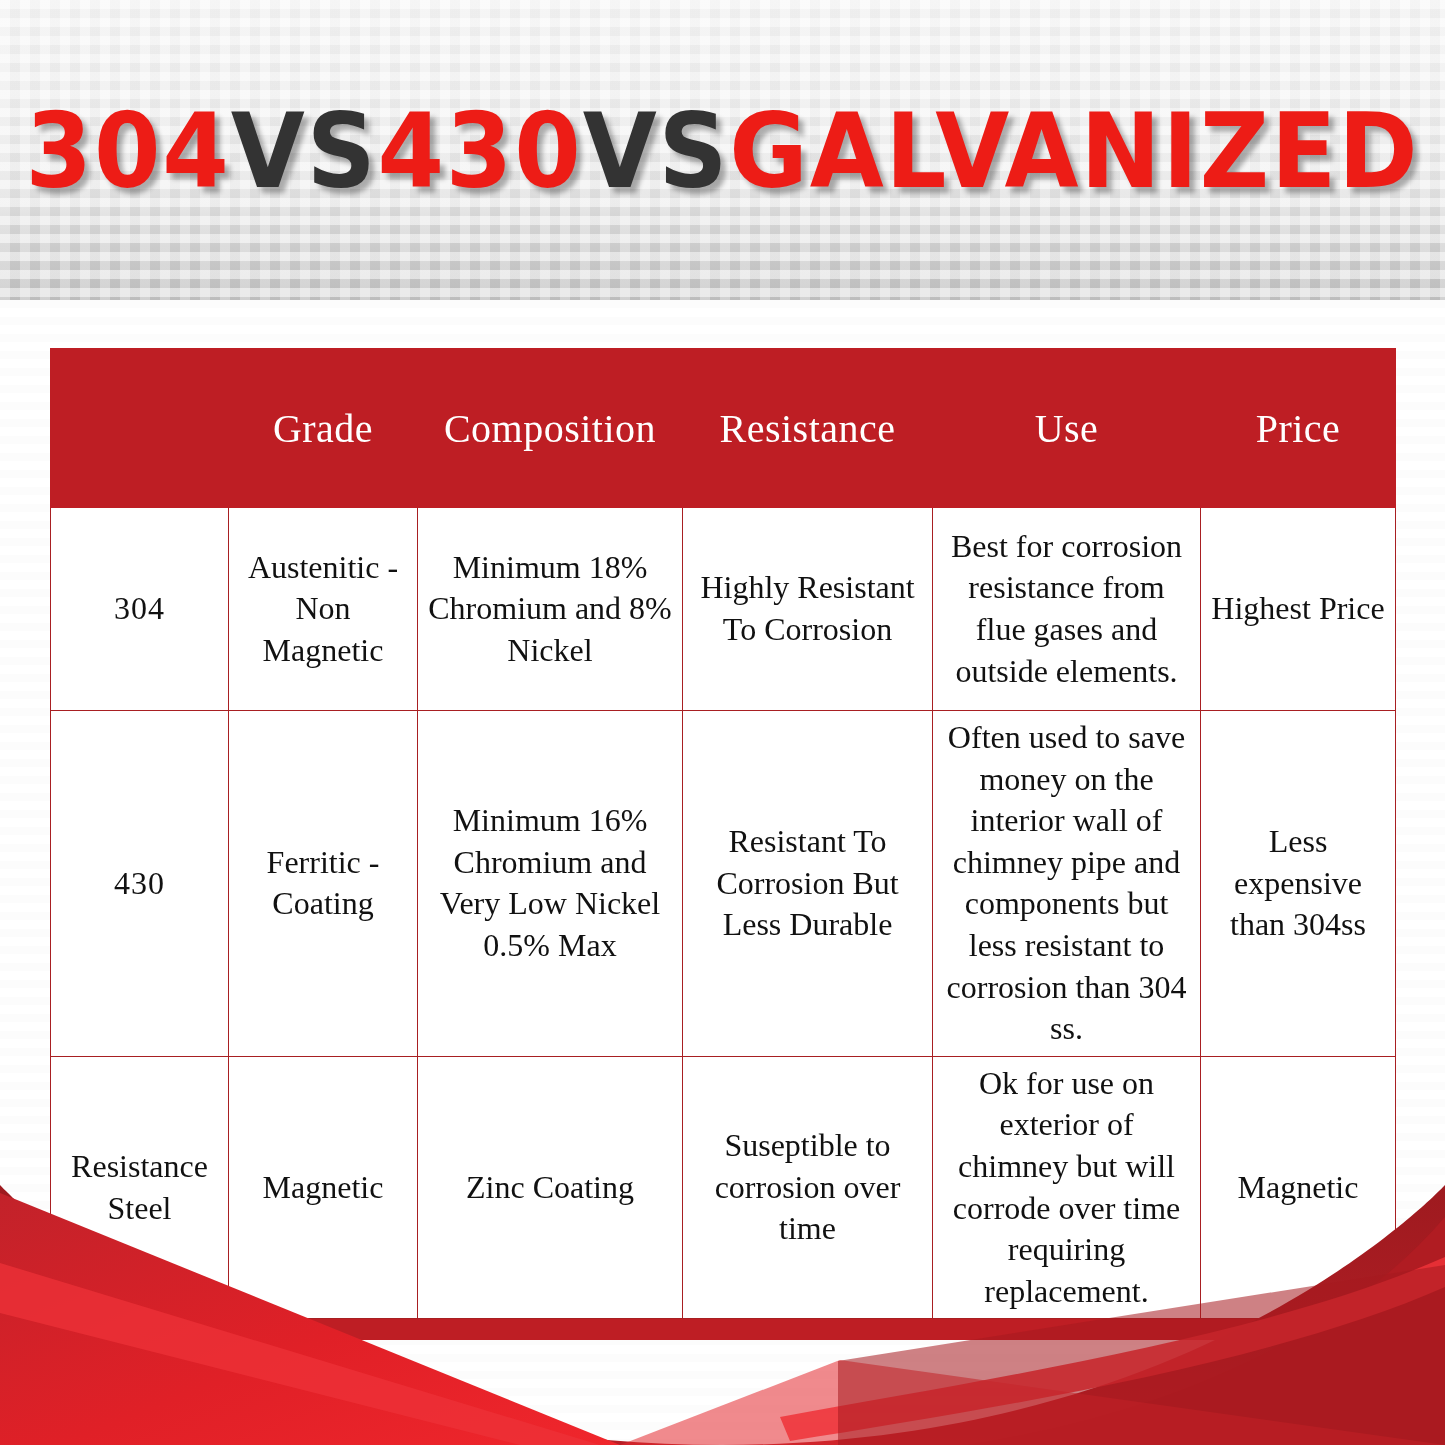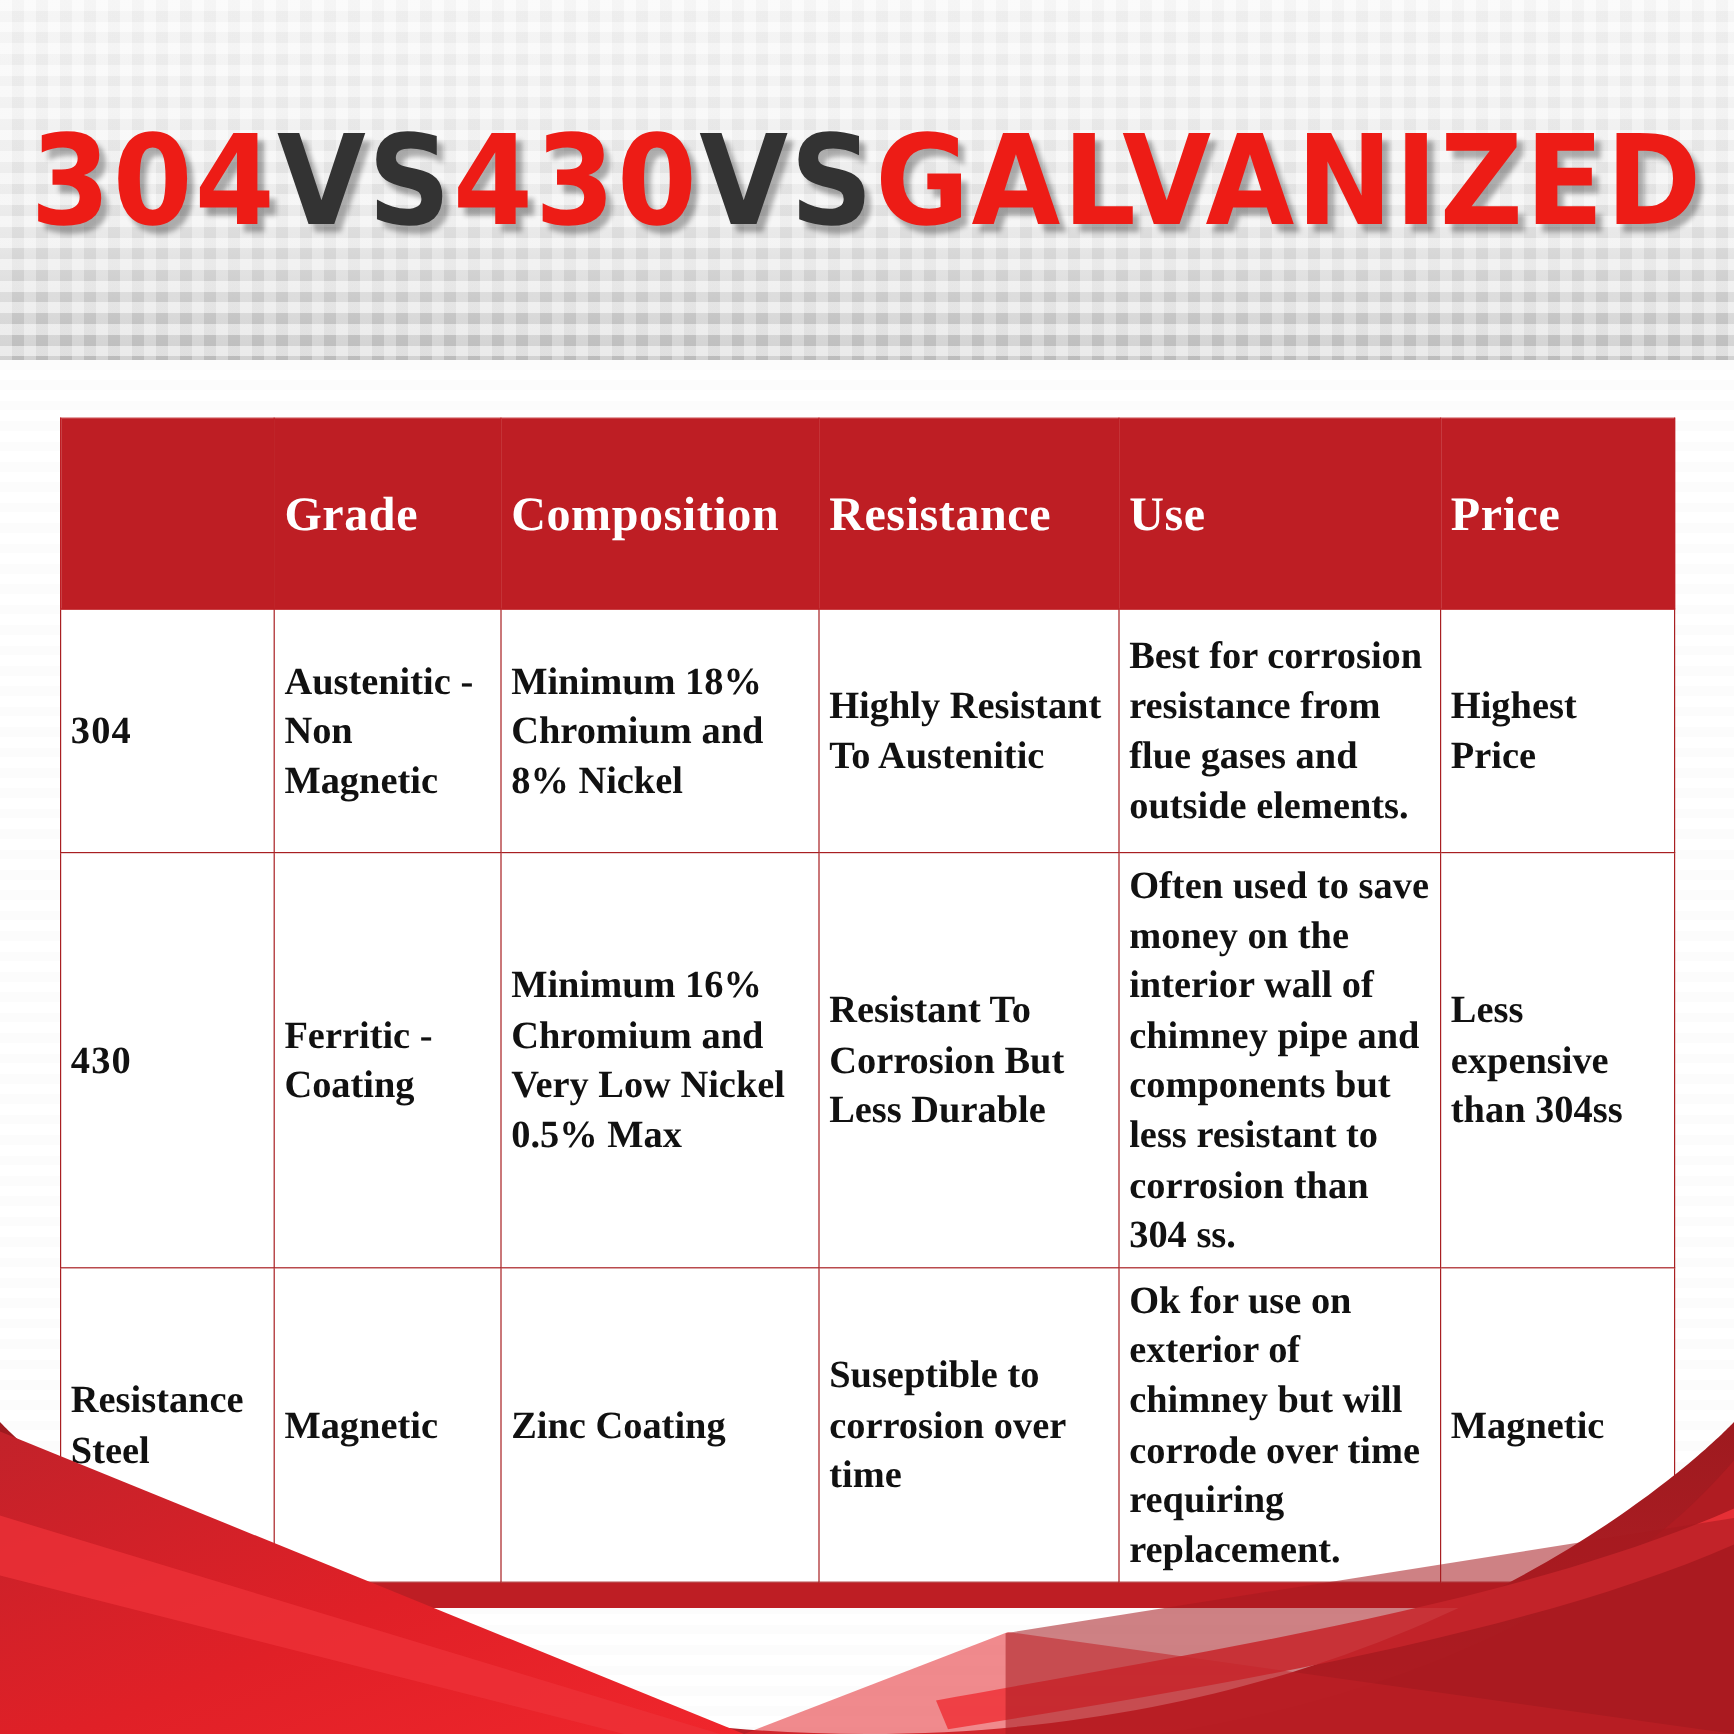--- a/index.html
+++ b/index.html
@@ -54,23 +54,23 @@
     position:absolute;left:50px;top:348px;width:1345px;
   }
   table.cmp{
     border-collapse:collapse;width:1345px;table-layout:fixed;
     background:#ffffff;
   }
   table.cmp th, table.cmp td{
     border:1.6px solid #A81F22;
     padding:6px 8px;
     vertical-align:middle;
-    text-align:left;
+    text-align:center;
     font-family:"Liberation Serif",serif;
-    font-weight:bold;
+    font-weight:normal;
     color:#111111;
   }
   table.cmp thead th{
     background:#BE1E24;
     color:#ffffff;
     border-color:#BE1E24;
     font-size:40px;
     height:146px;
     letter-spacing:0.5px;
   }
@@ -153,21 +153,21 @@
         <th>Resistance</th>
         <th>Use</th>
         <th>Price</th>
       </tr>
     </thead>
     <tbody>
       <tr class="r1">
         <td class="grade-num">304</td>
         <td class="grade-word">Austenitic - Non Magnetic</td>
         <td>Minimum 18% Chromium and 8% Nickel</td>
-        <td>Highly Resistant To Austenitic</td>
+        <td>Highly Resistant To Corrosion</td>
         <td class="use-cell">Best for corrosion resistance from flue gases and outside elements.</td>
         <td>Highest Price</td>
       </tr>
       <tr class="r2">
         <td class="grade-num">430</td>
         <td class="grade-word">Ferritic - Coating</td>
         <td>Minimum 16% Chromium and Very Low Nickel 0.5% Max</td>
         <td>Resistant To Corrosion But Less Durable</td>
         <td class="use-cell">Often used to save money on the interior wall of chimney pipe and components but less resistant to corrosion than 304 ss.</td>
         <td>Less expensive than 304ss</td>

